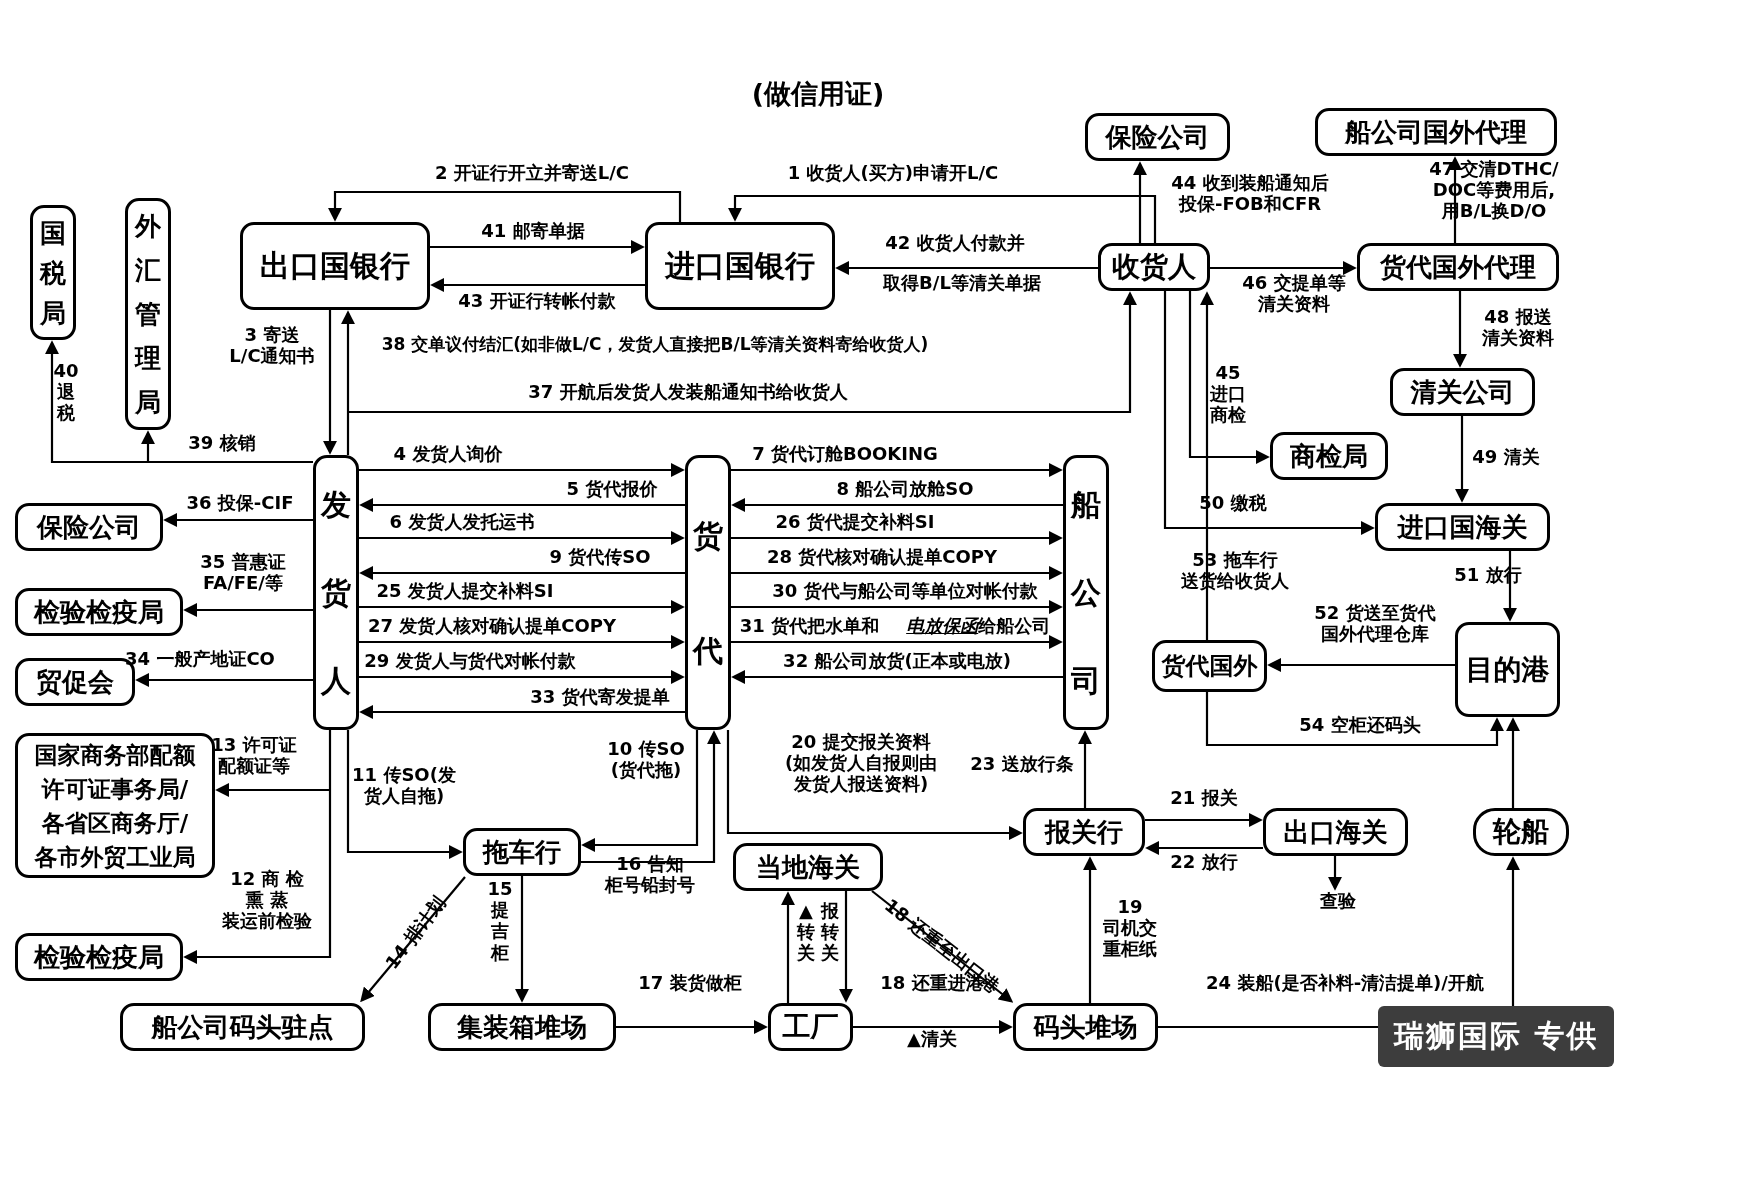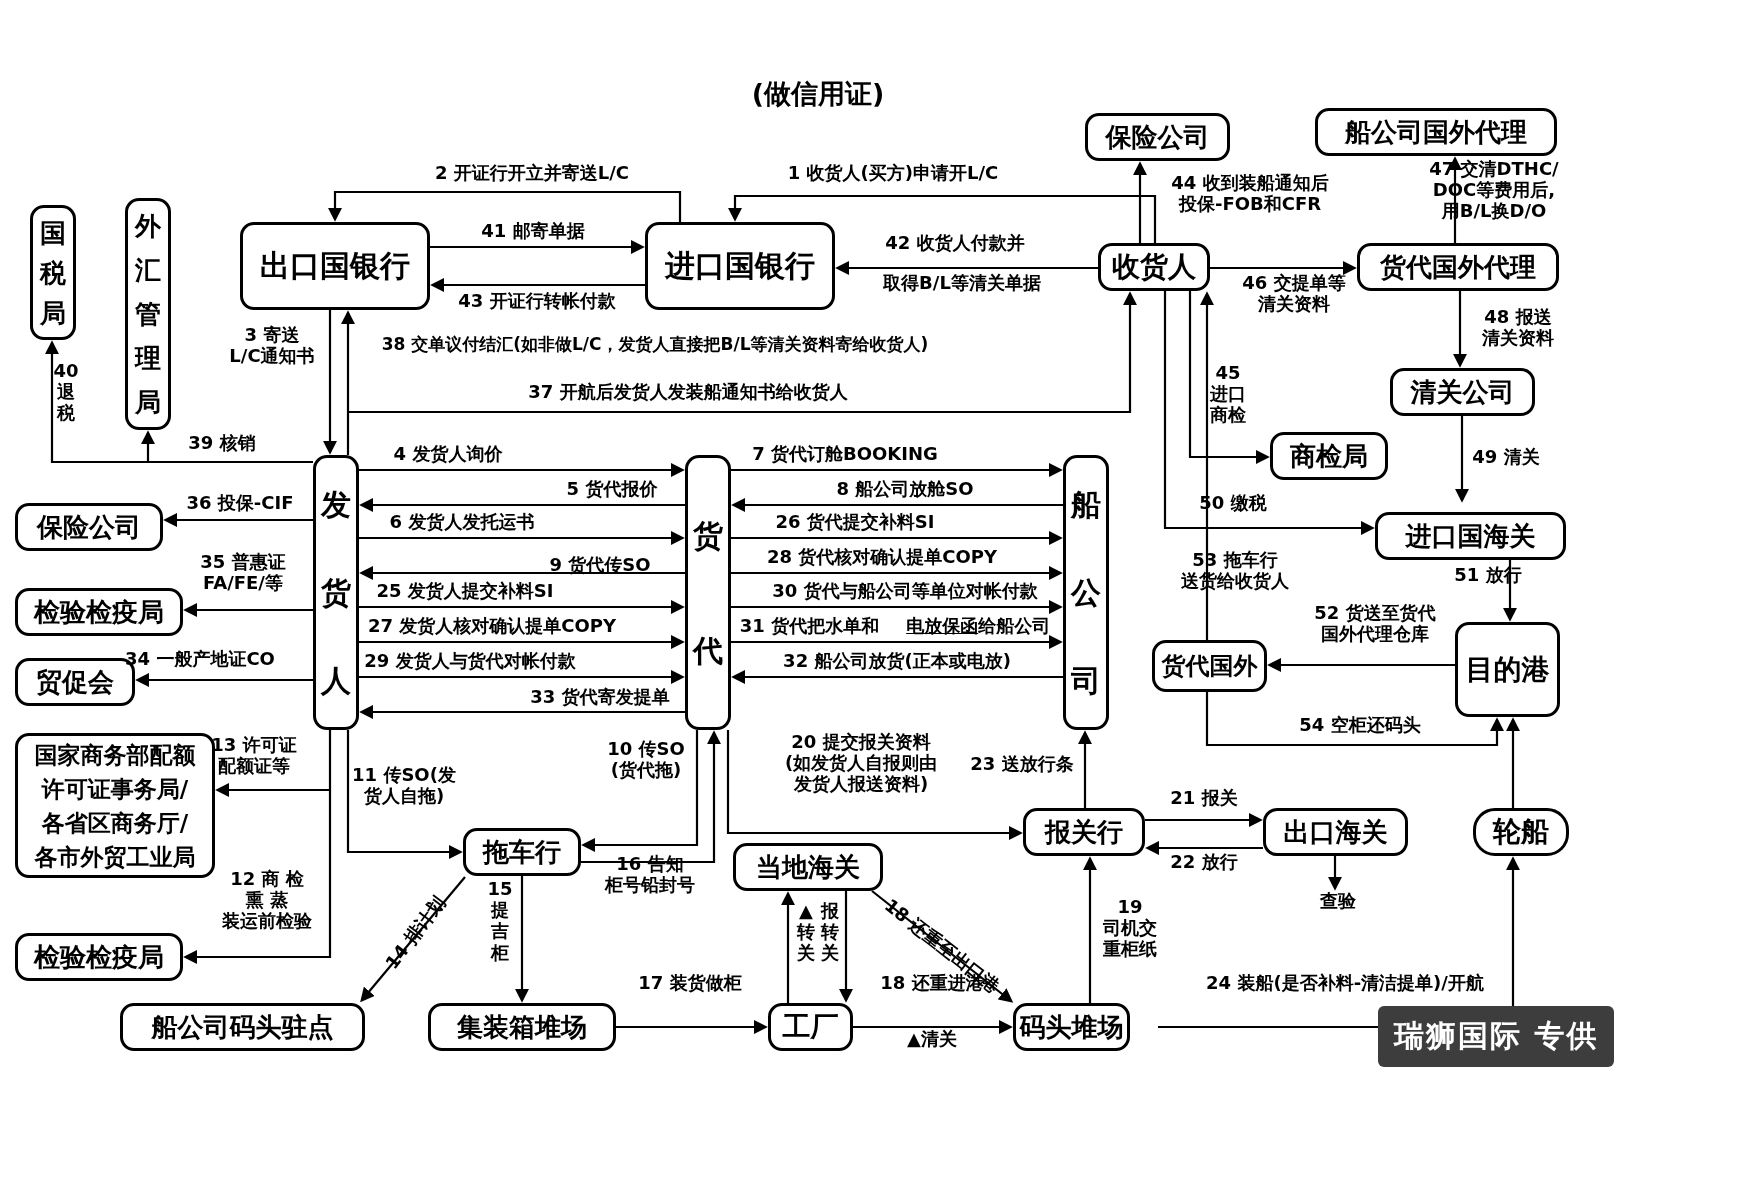--- a/index.html
+++ b/index.html
@@ -4,21 +4,21 @@
 <style>
   html,body{margin:0;padding:0;background:#fff;}
   #stage{position:relative;width:1742px;height:1178px;background:#fff;overflow:hidden;
          font-family:"DejaVu Sans","Liberation Sans",sans-serif;color:#000;}
   #arrows{position:absolute;left:0;top:0;z-index:1;}
   .node{position:absolute;border:3px solid #000;border-radius:14px;background:#fff;
         display:flex;align-items:center;justify-content:center;text-align:center;
         font-weight:bold;white-space:pre-line;box-sizing:border-box;z-index:2;}
   .lbl{position:absolute;font-weight:bold;font-size:18px;text-align:center;
        white-space:pre-line;line-height:1.18;z-index:3;}
-  .lbl .em{text-decoration:underline;margin-left:27px;}
+  .lbl .em{font-style:italic;text-decoration:underline;margin-left:27px;}
   .title{position:absolute;left:815px;top:12px;transform:translateX(-50%);
          font-size:47px;font-weight:900;letter-spacing:5px;white-space:nowrap;z-index:4;}
   .subtitle{position:absolute;left:818px;top:76px;transform:translateX(-50%);
             font-size:27px;font-weight:bold;white-space:nowrap;z-index:4;}
   .watermark{position:absolute;left:1378px;top:1006px;background:#3d3d3d;color:#fff;
              font-size:30px;font-weight:bold;letter-spacing:2px;padding:10px 16px;
              border-radius:6px;z-index:5;white-space:nowrap;}
 </style>
 </head>
 <body>
@@ -106,21 +106,21 @@
 理
 局</div>
     <div class="node" style="left: 240px; top: 222px; width: 190px; height: 88px; font-size: 30px;">出口国银行</div>
     <div class="node" style="left: 645px; top: 222px; width: 190px; height: 88px; font-size: 30px;">进口国银行</div>
     <div class="node" style="left: 1085px; top: 113px; width: 145px; height: 48px; font-size: 26px;">保险公司</div>
     <div class="node" style="left: 1315px; top: 108px; width: 242px; height: 48px; font-size: 26px;">船公司国外代理</div>
     <div class="node" style="left: 1098px; top: 243px; width: 112px; height: 48px; font-size: 28px;">收货人</div>
     <div class="node" style="left: 1357px; top: 243px; width: 202px; height: 48px; font-size: 26px;">货代国外代理</div>
     <div class="node" style="left: 1390px; top: 368px; width: 145px; height: 48px; font-size: 26px;">清关公司</div>
     <div class="node" style="left: 1270px; top: 432px; width: 118px; height: 48px; font-size: 26px;">商检局</div>
-    <div class="node" style="left: 1375px; top: 503px; width: 191px; height: 48px; font-size: 26px; margin-top: 9px;">进口国海关</div>
+    <div class="node" style="left: 1375px; top: 503px; width: 175px; height: 48px; font-size: 26px;">进口国海关</div>
     <div class="node" style="left: 15px; top: 503px; width: 148px; height: 48px; font-size: 26px;">保险公司</div>
     <div class="node" style="left: 15px; top: 588px; width: 168px; height: 48px; font-size: 26px;">检验检疫局</div>
     <div class="node" style="left: 15px; top: 658px; width: 120px; height: 48px; font-size: 26px;">贸促会</div>
     <div class="node" style="left: 313px; top: 455px; width: 46px; height: 275px; font-size: 30px; line-height: 88px;">发
 货
 人</div>
     <div class="node" style="left: 685px; top: 455px; width: 46px; height: 275px; font-size: 30px; line-height: 115px;">货
 代</div>
     <div class="node" style="left: 1063px; top: 455px; width: 46px; height: 275px; font-size: 30px; line-height: 88px;">船
 公
@@ -130,21 +130,21 @@
     <div class="node" style="left: 15px; top: 733px; width: 200px; height: 145px; font-size: 23px; line-height: 34px;">国家商务部配额
 许可证事务局/
 各省区商务厅/
 各市外贸工业局</div>
     <div class="node" style="left: 15px; top: 933px; width: 168px; height: 48px; font-size: 26px;">检验检疫局</div>
     <div class="node" style="left: 120px; top: 1003px; width: 245px; height: 48px; font-size: 26px;">船公司码头驻点</div>
     <div class="node" style="left: 463px; top: 828px; width: 118px; height: 48px; font-size: 26px;">拖车行</div>
     <div class="node" style="left: 428px; top: 1003px; width: 188px; height: 48px; font-size: 26px;">集装箱堆场</div>
     <div class="node" style="left: 733px; top: 843px; width: 150px; height: 48px; font-size: 26px;">当地海关</div>
     <div class="node" style="left: 768px; top: 1003px; width: 85px; height: 48px; font-size: 28px;">工厂</div>
-    <div class="node" style="left: 1013px; top: 1003px; width: 117px; height: 48px; font-size: 26px;">码头堆场</div>
+    <div class="node" style="left: 1013px; top: 1003px; width: 145px; height: 48px; font-size: 26px;">码头堆场</div>
     <div class="node" style="left: 1023px; top: 808px; width: 122px; height: 48px; font-size: 26px;">报关行</div>
     <div class="node" style="left: 1263px; top: 808px; width: 145px; height: 48px; font-size: 26px;">出口海关</div>
     <div class="node" style="left: 1473px; top: 808px; width: 96px; height: 48px; font-size: 28px; border-radius: 22px;">轮船</div>
     <div class="lbl" style="left: 532px; top: 162px; transform: translateX(-50%);">2 开证行开立并寄送L/C</div>
     <div class="lbl" style="left: 893px; top: 162px; transform: translateX(-50%);">1 收货人(买方)申请开L/C</div>
     <div class="lbl" style="left: 1250px; top: 172px; transform: translateX(-50%);">44 收到装船通知后
 投保-FOB和CFR</div>
     <div class="lbl" style="left: 1494px; top: 158px; transform: translateX(-50%);">47 交清DTHC/
 DOC等费用后,
 用B/L换D/O</div>
@@ -169,21 +169,21 @@
 税</div>
     <div class="lbl" style="left: 1506px; top: 446px; transform: translateX(-50%);">49 清关</div>
     <div class="lbl" style="left: 448px; top: 443px; transform: translateX(-50%);">4 发货人询价</div>
     <div class="lbl" style="left: 845px; top: 443px; transform: translateX(-50%);">7 货代订舱BOOKING</div>
     <div class="lbl" style="left: 612px; top: 478px; transform: translateX(-50%);">5 货代报价</div>
     <div class="lbl" style="left: 905px; top: 478px; transform: translateX(-50%);">8 船公司放舱SO</div>
     <div class="lbl" style="left: 240px; top: 492px; transform: translateX(-50%);">36 投保-CIF</div>
     <div class="lbl" style="left: 462px; top: 511px; transform: translateX(-50%);">6 发货人发托运书</div>
     <div class="lbl" style="left: 855px; top: 511px; transform: translateX(-50%);">26 货代提交补料SI</div>
     <div class="lbl" style="left: 1233px; top: 492px; transform: translateX(-50%);">50 缴税</div>
-    <div class="lbl" style="left: 600px; top: 546px; transform: translateX(-50%); margin-top: 8px;">9 货代传SO</div>
+    <div class="lbl" style="left: 600px; top: 546px; transform: translateX(-50%);">9 货代传SO</div>
     <div class="lbl" style="left: 882px; top: 546px; transform: translateX(-50%);">28 货代核对确认提单COPY</div>
     <div class="lbl" style="left: 243px; top: 551px; transform: translateX(-50%);">35 普惠证
 FA/FE/等</div>
     <div class="lbl" style="left: 1235px; top: 549px; transform: translateX(-50%);">53 拖车行
 送货给收货人</div>
     <div class="lbl" style="left: 465px; top: 580px; transform: translateX(-50%);">25 发货人提交补料SI</div>
     <div class="lbl" style="left: 905px; top: 580px; transform: translateX(-50%);">30 货代与船公司等单位对帐付款</div>
     <div class="lbl" style="left: 1488px; top: 564px; transform: translateX(-50%);">51 放行</div>
     <div class="lbl" style="left: 492px; top: 615px; transform: translateX(-50%);">27 发货人核对确认提单COPY</div>
     <div class="lbl" style="left: 895px; top: 615px; transform: translateX(-50%);"><span>31 货代把水单和</span><span class="em">电放保函</span><span>给船公司</span></div>

